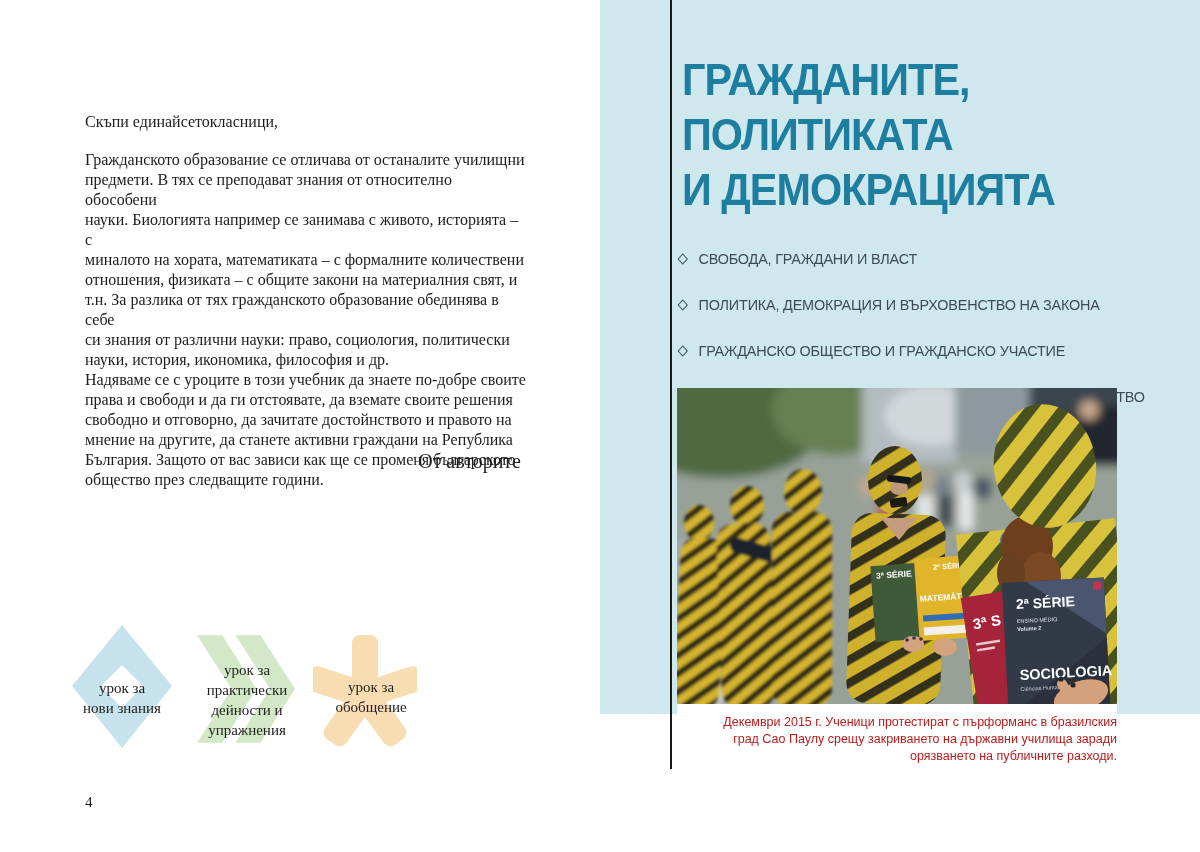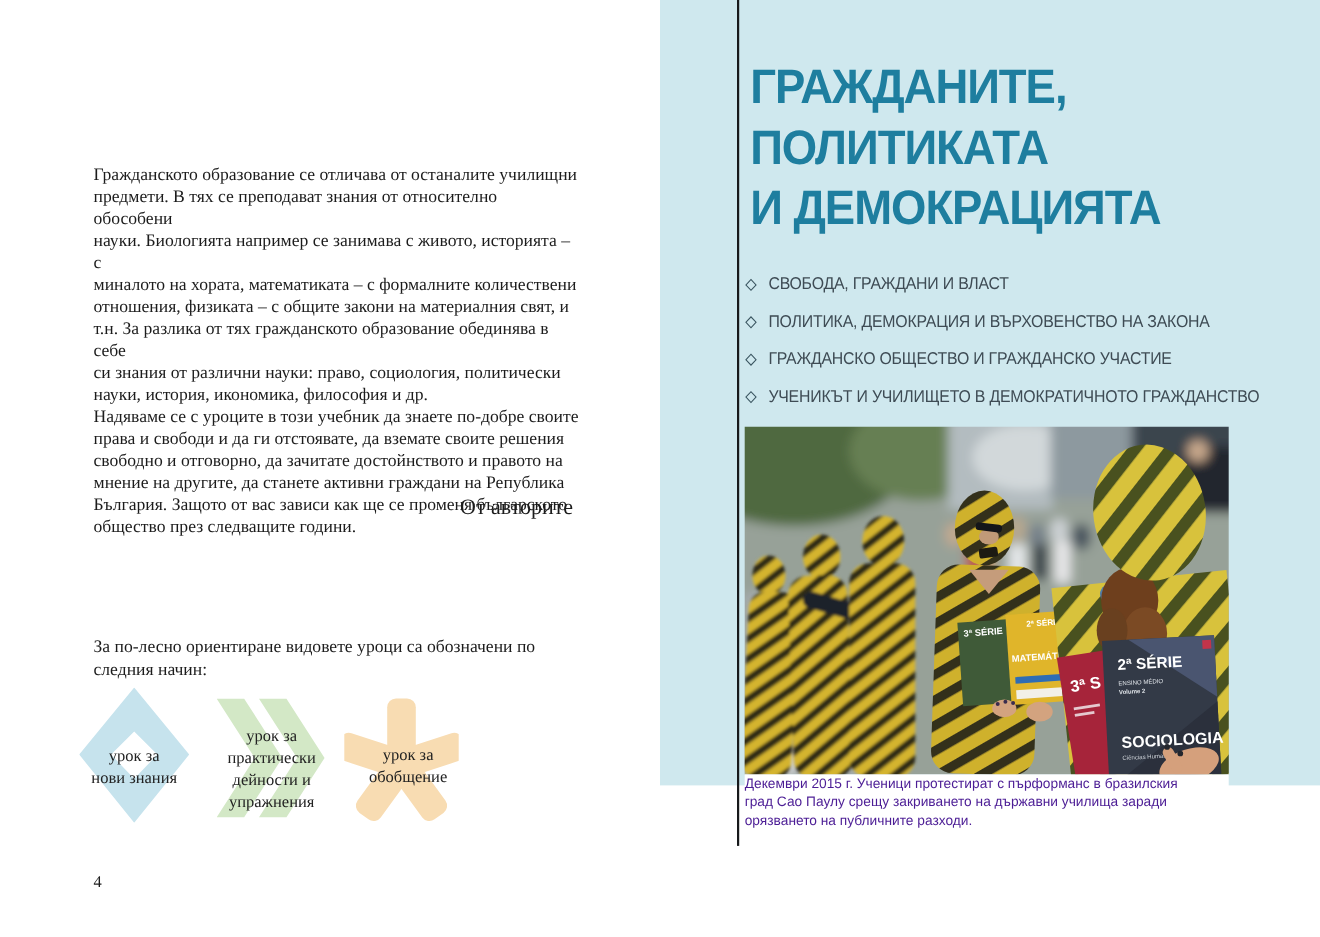--- a/index.html
+++ b/index.html
@@ -32,58 +32,57 @@
   .page-number { position:absolute; left:85px; top:794px; font-size:15px; color:#1c1c1c; }
 
   
   .page-right { position:absolute; left:600px; top:0; width:600px; height:714px; background:#cfe8ee; }
   .v-rule { position:absolute; left:70px; top:0; width:2px; height:769px; background:#17191b; }
   .chapter-title { position:absolute; left:82px; top:52px;
                    font-family:"Liberation Sans", sans-serif; font-weight:bold;
                    font-size:44px; line-height:55px; letter-spacing:-1px; color:#1e7e9f;
                    transform:scaleX(0.94); transform-origin:left top; }
   .topics { position:absolute; left:79px; top:250px; list-style:none;
-            display:flex; flex-direction:column; gap:16px; }
+            display:flex; flex-direction:column; gap:28px; }
   .topics li { display:flex; align-items:center; height:18px;
                transform:scaleX(0.93); transform-origin:left center; }
   .topic-diamond { width:8px; height:8px; border:1.5px solid #3a5560;
                    transform:rotate(45deg); margin-right:13px; flex-shrink:0; }
   .topic-text { font-family:"Liberation Sans", sans-serif; font-size:15.5px;
                 letter-spacing:-0.2px; color:#3e4b54; white-space:nowrap; }
   .photo-figure { position:absolute; left:77px; top:388px; width:440px; height:381px; }
   .photo-svg { position:absolute; left:0; top:0; width:440px; height:316px; display:block; }
   .caption-box { position:absolute; left:0; top:316px; width:440px; height:53px;
                  background:#ffffff; }
-  .caption-text { text-align:left;
+  .caption-text { margin-top:10px; text-align:right;
                   font-family:"Liberation Sans", sans-serif; font-size:12.5px;
-                  line-height:17px; color:#4c1d95; white-space:pre-line; }
+                  line-height:17px; color:#b91c1c; white-space:pre-line; }
 </style>
 </head>
 <body>
 
 <div class="spread">
 
   <section class="page-left">
+    <p class="salutation">Скъпи единайсетокласници,</p>
     <p class="body-text">Гражданското образование се отличава от останалите училищни
 предмети. В тях се преподават знания от относително обособени
 науки. Биологията например се занимава с живото, историята – с
 миналото на хората, математиката – с формалните количествени
 отношения, физиката – с общите закони на материалния свят, и
 т.н. За разлика от тях гражданското образование обединява в себе
 си знания от различни науки: право, социология, политически
 науки, история, икономика, философия и др.
 Надяваме се с уроците в този учебник да знаете по-добре своите
 права и свободи и да ги отстоявате, да вземате своите решения
 свободно и отговорно, да зачитате достойнството и правото на
 мнение на другите, да станете активни граждани на Република
 България. Защото от вас зависи как ще се променя българското
 общество през следващите години.</p>
     <p class="signature">От авторите</p>
-    <p class="legend-intro">За по-лесно ориентиране видовете уроци са обозначени по
-следния начин:</p>
 
     <div class="legend-item li-1">
       <svg width="100" height="123" viewBox="0 0 100 123">
         <path d="M50 0 L100 61 L50 123 L0 61 Z M50 40 L71 61 L50 83 L29 61 Z" fill="#c6e3ed" fill-rule="evenodd"></path>
       </svg>
       <span class="legend-label">урок за
 нови знания</span>
     </div>
 
     <div class="legend-item li-2">

